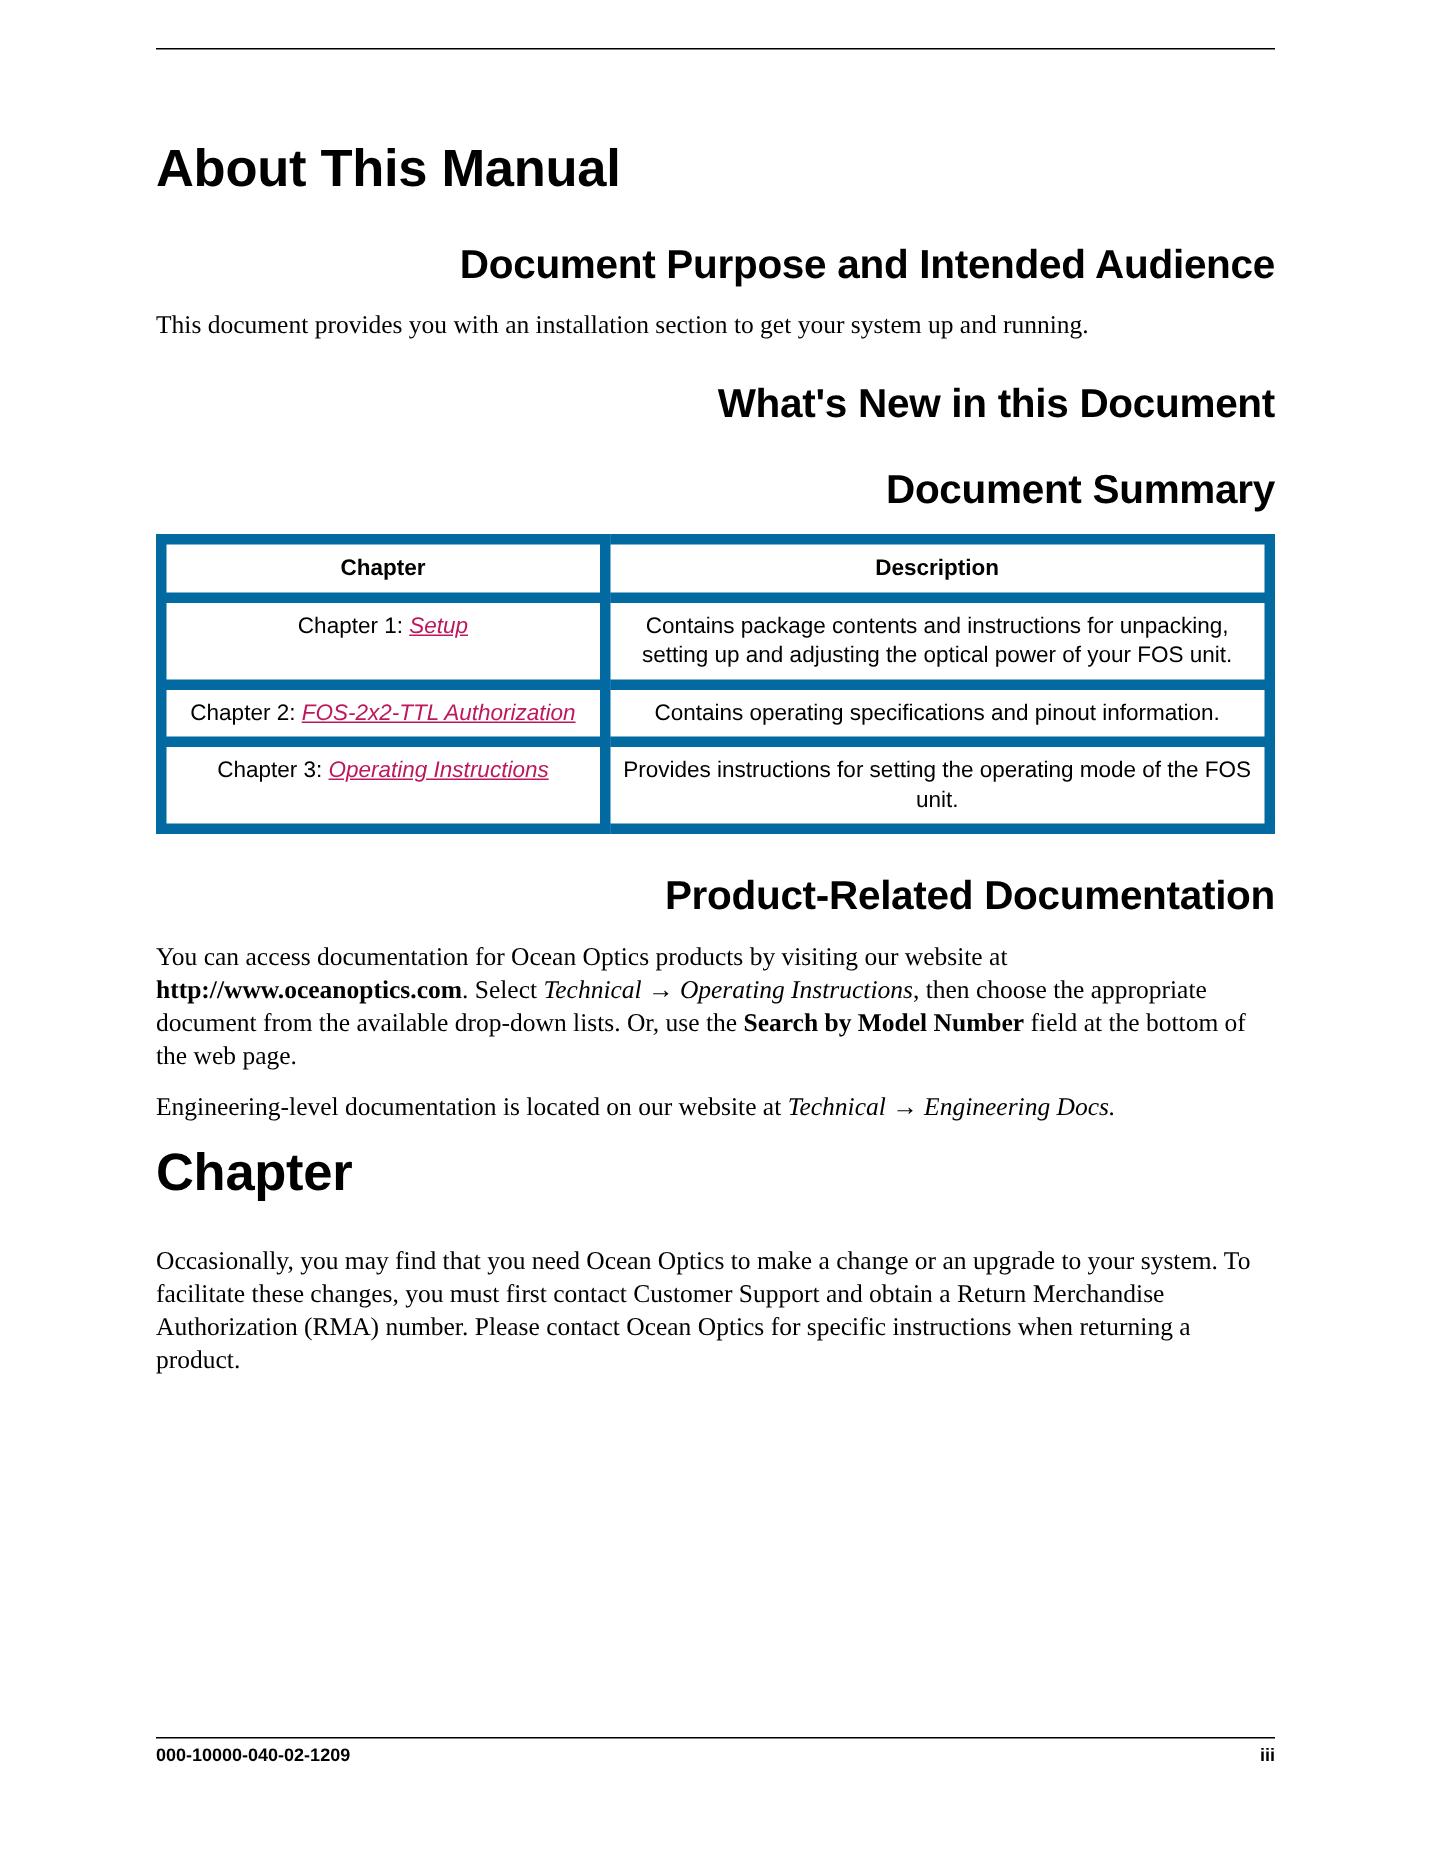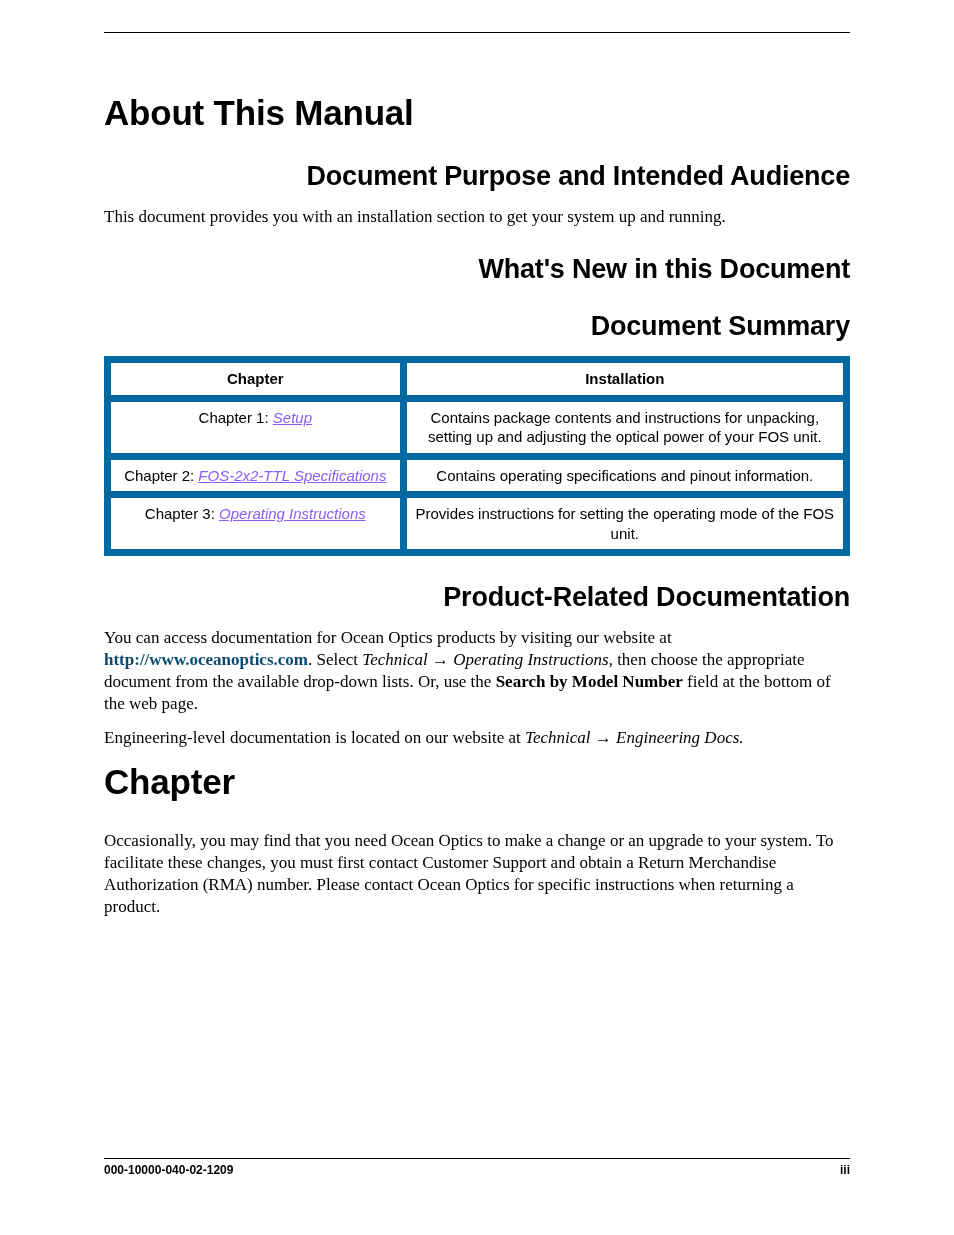--- a/index.html
+++ b/index.html
@@ -36,26 +36,26 @@
     text-align: right;
   }
   p {
     font-size: 17px;
     line-height: 1.3;
     margin: 0 0 12px 0;
   }
   .ital { font-style: italic; }
   .bold { font-weight: bold; }
   a.doc-link {
-    color: #8b5cf6;
+    color: #be185d;
     text-decoration: underline;
     font-style: italic;
   }
   a.web-link {
-    color: #0c4a6e;
+    color: #000000;
     font-weight: bold;
     text-decoration: none;
   }
   table.summary {
     border-collapse: collapse;
     width: 100%;
     font-family: Arial, Helvetica, sans-serif;
     font-size: 15px;
     margin: 6px 0 18px 0;
   }
@@ -98,33 +98,33 @@
   <p>This document provides you with an installation section to get your system up and running.</p>
 
   <h2>What's New in this Document</h2>
 
   <h2>Document Summary</h2>
 
   <table class="summary">
     <thead>
       <tr>
         <th class="col-chapter">Chapter</th>
-        <th>Installation</th>
+        <th>Description</th>
       </tr>
     </thead>
     <tbody>
       <tr>
         <td>
           <span>Chapter 1: </span><a href="#" class="doc-link">Setup</a>
         </td>
         <td>Contains package contents and instructions for unpacking, setting up and adjusting the optical power of your FOS unit.</td>
       </tr>
       <tr>
         <td>
-          <span>Chapter 2: </span><a href="#" class="doc-link">FOS-2x2-TTL Specifications</a>
+          <span>Chapter 2: </span><a href="#" class="doc-link">FOS-2x2-TTL Authorization</a>
         </td>
         <td>Contains operating specifications and pinout information.</td>
       </tr>
       <tr>
         <td>
           <span>Chapter 3: </span><a href="#" class="doc-link">Operating Instructions</a>
         </td>
         <td>Provides instructions for setting the operating mode of the FOS unit.</td>
       </tr>
     </tbody>

